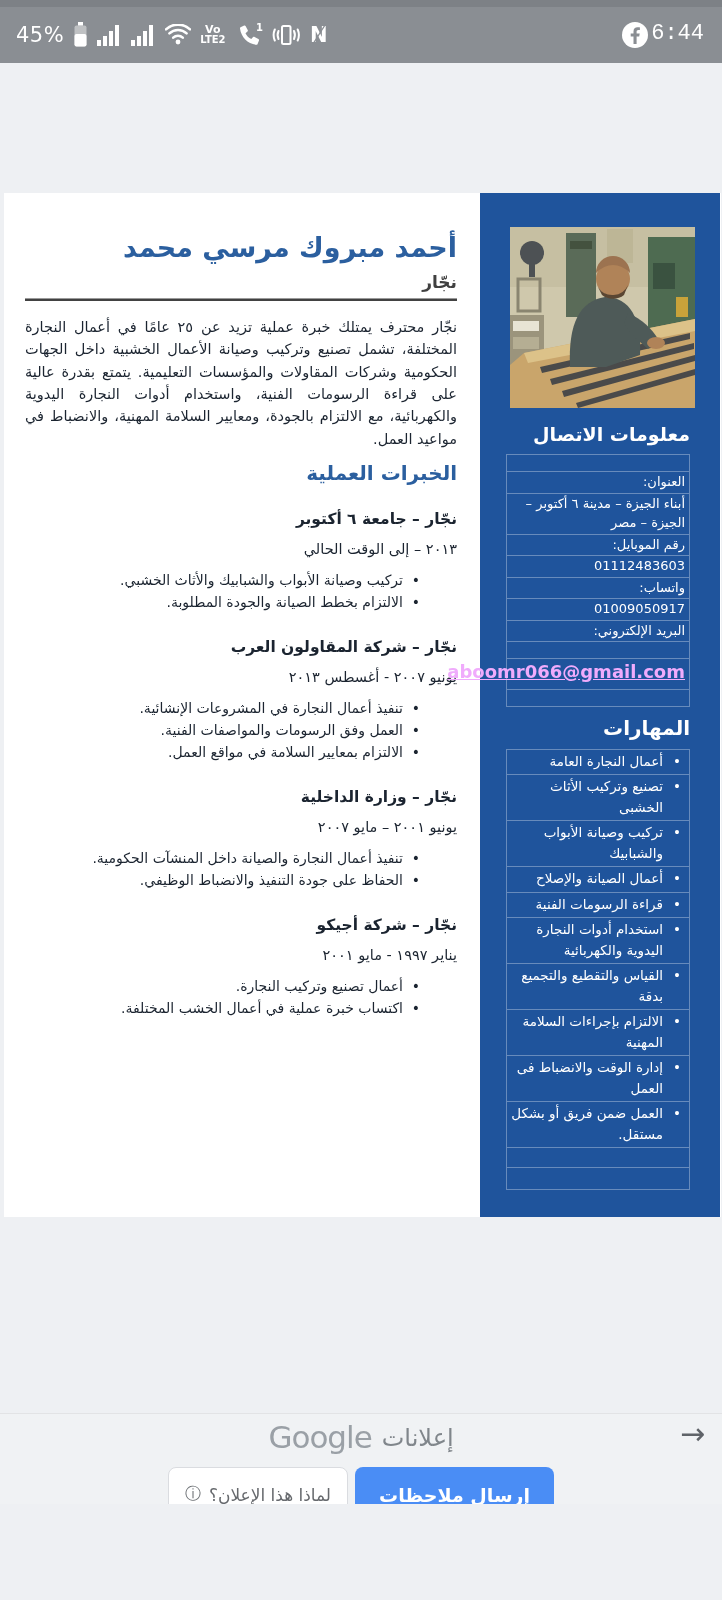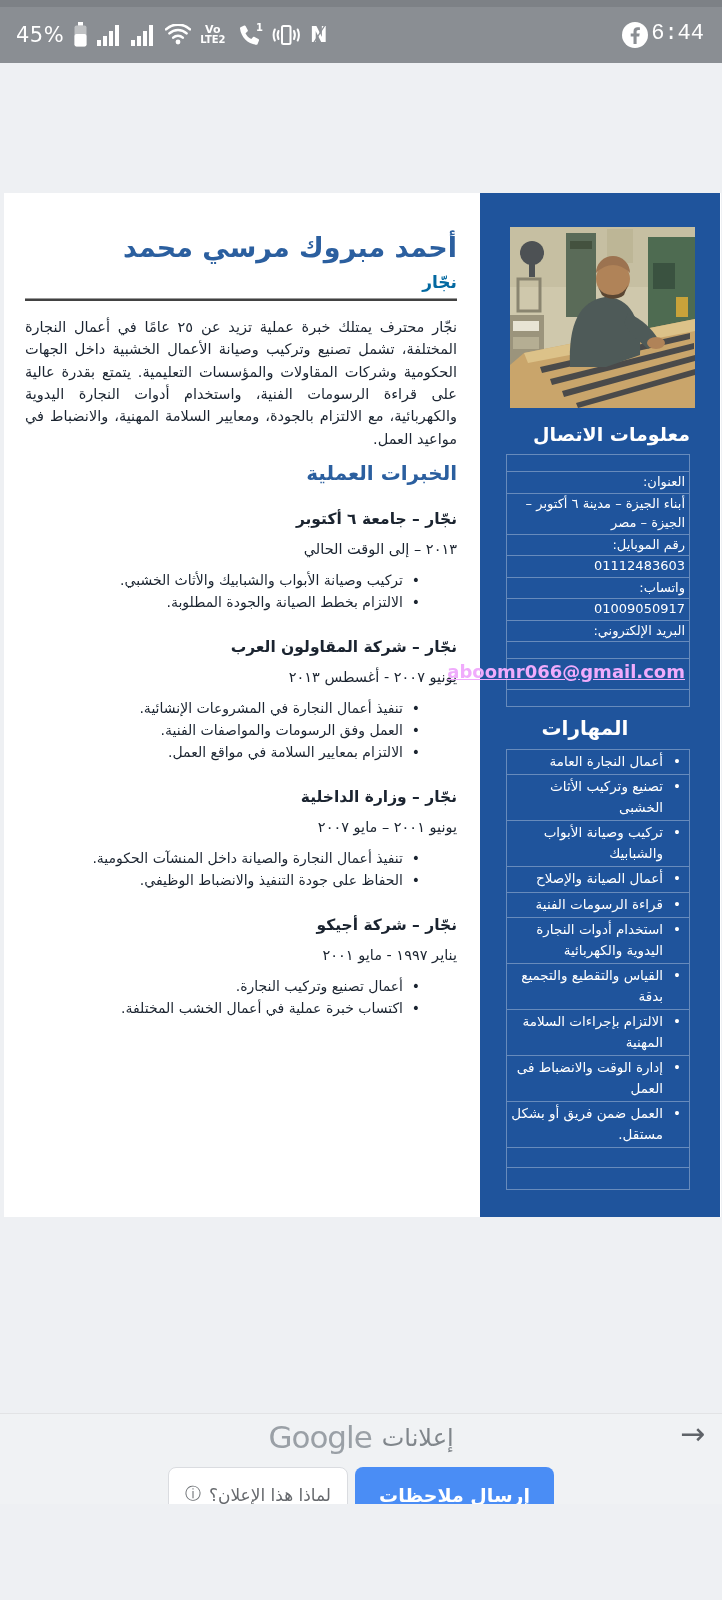--- a/index.html
+++ b/index.html
@@ -17,38 +17,38 @@
   .sb-time { font-size:22px; }
   .volte { line-height:1; text-align:center; font-weight:bold; }
   .volte div:first-child { font-size:11px; }
   .volte div:last-child { font-size:10px; }
   .icon-svg { display:block; }
 
   
   .page { position:absolute; top:193px; left:4px; width:717px; height:1024px; background:#ffffff; direction:rtl; }
   .main { position:absolute; top:0; left:21px; width:432px; color:#1b2430; text-align:right; }
   .cv-name { margin-top:38px; font-size:27px; font-weight:bold; color:#2b5f9f; line-height:1.25; }
-  .cv-role { margin-top:7px; font-size:17px; font-weight:bold; color:#0369a1; }
+  .cv-role { margin-top:7px; font-size:17px; font-weight:bold; color:#404040; }
   .cv-divider { margin-top:6px; height:2px; border-top:1px solid #9a9a9a; border-bottom:2px solid #424242; }
   .cv-summary { margin-top:15px; font-size:14.5px; line-height:22.4px; text-align:justify; }
   .cv-h2 { margin-top:11px; font-size:20px; font-weight:bold; color:#2b5f9f; }
   .job { margin-top:0; }
   .job-title { margin-top:25px; font-size:15.5px; font-weight:bold; }
   .job-dates { margin-top:13px; font-size:14.5px; }
   .job ul, .s-list { list-style:none; }
   .job ul { margin-top:12px; padding-right:37px; }
   .job li { position:relative; padding-right:17px; font-size:14px; line-height:22px; }
   .job li::before { content:"•"; position:absolute; right:0; top:0; font-size:14px; }
 
   
   .sidebar { position:absolute; top:0; bottom:0; left:476px; width:240px; background:#1f549c; color:#fff; text-align:right; }
   .photo { position:relative; margin:34px 25px 0 30px; height:181px; overflow:hidden; }
   .sb-h { font-size:19px; font-weight:bold; padding:0 30px 0 0; }
   .contact-h { margin-top:15px; }
-  .skills-h { margin-top:9px; font-size:20px;text-align:center; }
+  .skills-h { margin-top:9px; font-size:20px; }
   .c-table, .s-table { margin:9px 30px 0 26px; border-left:1px solid rgba(255,255,255,.32); border-right:1px solid rgba(255,255,255,.32); border-bottom:1px solid rgba(255,255,255,.32); }
   .c-row { border-top:1px solid rgba(255,255,255,.32); min-height:19px; padding:0 4px 1px 2px; font-size:13px; line-height:19.5px; }
   .c-row.empty { min-height:17px; }
   .email-row { padding-top:3px; padding-bottom:5px; }
   .email-link { color:#f0abfc; font-weight:bold; text-decoration:underline; font-size:18px; cursor:pointer;margin-top:8px; }
   .s-row { position:relative; border-top:1px solid rgba(255,255,255,.32); padding:1px 26px 3px 4px; font-size:13.5px; line-height:20.5px; }
   .s-row .dot { position:absolute; right:8px; top:1px; }
   .s-row.empty { min-height:20px; padding:0; }
   .s-row.empty2 { min-height:22px; padding:0; }
 

